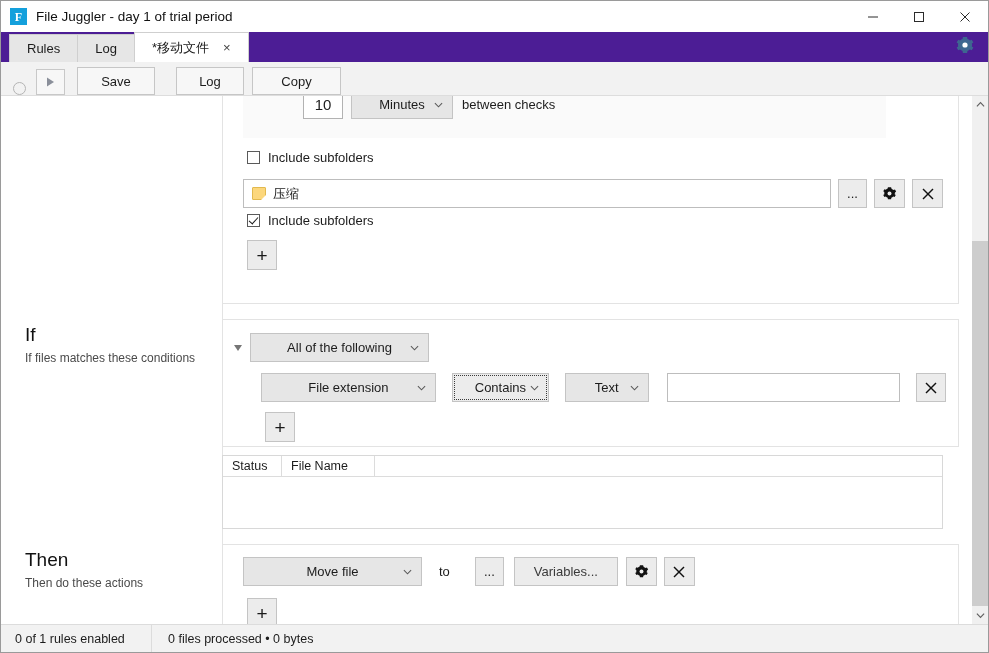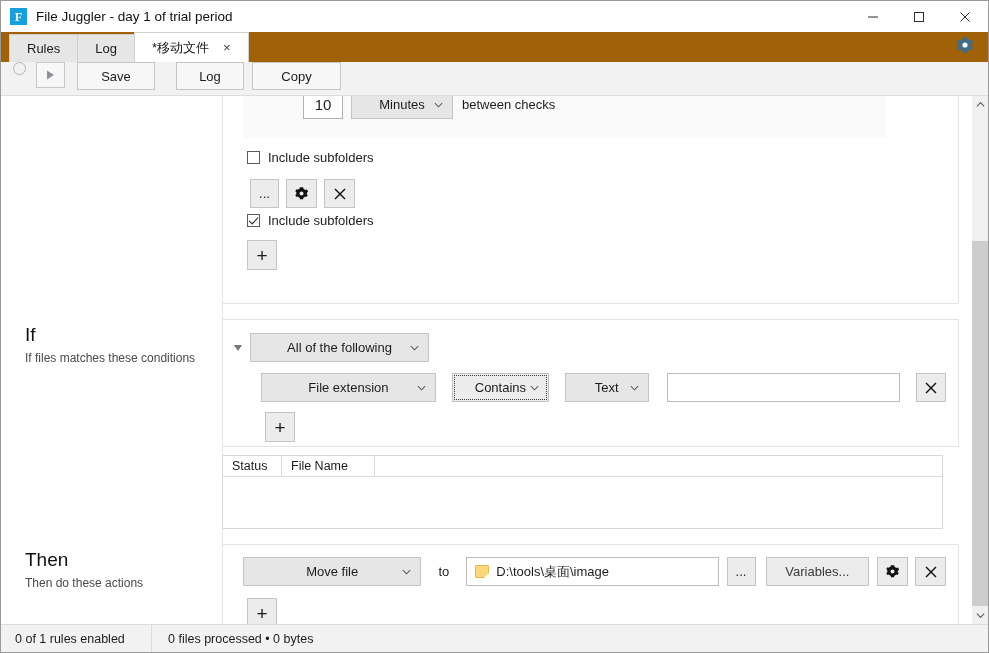--- a/index.html
+++ b/index.html
@@ -45,21 +45,21 @@
   .win-btn {
     width: 46px; height: 31px;
     display: flex; align-items: center; justify-content: center;
     color: #2b2b2b;
   }
   .win-btn svg { display: block; }
 
   
   .tabbar {
     position: absolute; top: 31px; left: 0; right: 0; height: 30px;
-    background: #a16207;
+    background: #4c1d95;
     display: flex; align-items: flex-end;
   }
   .tab {
     height: 28px;
     display: flex; align-items: center;
     padding: 0 17px;
     font-size: 13px;
     border: 1px solid #cfcfcf;
     border-bottom: none;
     background: #e6e6e6;
@@ -76,21 +76,21 @@
   .tab .close-x {
     margin-left: 14px; font-size: 13px; color: #444;
     line-height: 1;
   }
 
   
   .toolbar {
     position: absolute; top: 61px; left: 0; right: 0; height: 34px;
     background: #f2f2f2;
     border-bottom: 1px solid #dddddd;
-    display: flex; align-items: flex-start;
+    display: flex; align-items: flex-end;
     padding-left: 12px;
   }
   .toggle-circle {
     width: 13px; height: 13px; border-radius: 50%;
     border: 1px solid #b4b4b4; background: #f2f2f2;
     flex: none;
   }
   .play-btn {
     width: 29px; height: 26px; margin-left: 10px;
     border: 1px solid #c8c8c8; background: #f7f7f7;
@@ -345,20 +345,24 @@
             <span class="plain" style="margin-left:9px;">between checks</span>
           </div>
         </div>
 
         <div class="wrow" style="left:24px; top:93px;">
           <div class="chk"></div>
           <span class="chklabel">Include subfolders</span>
         </div>
 
         <div class="wrow" style="left:20px; right:12px; top:122px;">
+          <div class="textbox" style="width:588px;">
+            <span class="folder-ic"></span>
+            <span>压缩</span>
+          </div>
           <div class="sqbtn" style="width:29px; height:29px; margin-left:7px;">...</div>
           <div class="sqbtn" style="width:31px; height:29px; margin-left:7px;">
             <svg width="15" height="15" viewBox="0 0 16 16">
               <path d="M8 5.1A2.9 2.9 0 108 10.9 2.9 2.9 0 008 5.1zm0 4.3a1.4 1.4 0 110-2.8 1.4 1.4 0 010 2.8z" fill="#111"></path>
               <path d="M14 8c0-.4-.04-.8-.12-1.16l1.2-.88-1.28-2.2-1.44.56a5.5 5.5 0 00-2-1.16L9.68 1.2H6.32l-.28 1.56a5.5 5.5 0 00-2 1.16L2.6 3.36 1.32 5.56l1.2.88a5.9 5.9 0 000 2.32l-1.2.88 1.28 2.2 1.44-.56a5.5 5.5 0 002 1.16l.28 1.56h3.36l.28-1.56a5.5 5.5 0 002-1.16l1.44.56 1.28-2.2-1.2-.88c.08-.36.12-.76.12-1.16z" fill="#111"></path>
               <circle cx="8" cy="8" r="2.1" fill="#ececec"></circle>
             </svg>
           </div>
           <div class="sqbtn" style="width:31px; height:29px; margin-left:7px;">
             <svg width="14" height="14" viewBox="0 0 14 14">
@@ -442,24 +446,20 @@
 
       <div class="panel" style="top:-5px; height:110px;">
         <div class="wrow" style="left:20px; right:12px; top:12px;">
           <div class="combo" style="width:179px;">
             <span class="label">Move file</span>
             <svg class="chev" viewBox="0 0 10 10">
                 <polyline points="1,3 5,7 9,3" fill="none" stroke="#5a5a5a" stroke-width="1.2"></polyline>
               </svg>
           </div>
           <span class="plain" style="margin-left:17px; margin-right:17px;">to</span>
-          <div class="textbox" style="width:253px;">
-            <span class="folder-ic"></span>
-            <span>D:\tools\桌面\image</span>
-          </div>
           <div class="sqbtn" style="width:29px; height:29px; margin-left:8px;">...</div>
           <div class="sqbtn" style="width:104px; height:29px; margin-left:10px; color:#3a3a3a;">Variables...</div>
           <div class="sqbtn" style="width:31px; height:29px; margin-left:8px;">
             <svg width="15" height="15" viewBox="0 0 16 16">
               <path d="M8 5.1A2.9 2.9 0 108 10.9 2.9 2.9 0 008 5.1zm0 4.3a1.4 1.4 0 110-2.8 1.4 1.4 0 010 2.8z" fill="#111"></path>
               <path d="M14 8c0-.4-.04-.8-.12-1.16l1.2-.88-1.28-2.2-1.44.56a5.5 5.5 0 00-2-1.16L9.68 1.2H6.32l-.28 1.56a5.5 5.5 0 00-2 1.16L2.6 3.36 1.32 5.56l1.2.88a5.9 5.9 0 000 2.32l-1.2.88 1.28 2.2 1.44-.56a5.5 5.5 0 002 1.16l.28 1.56h3.36l.28-1.56a5.5 5.5 0 002-1.16l1.44.56 1.28-2.2-1.2-.88c.08-.36.12-.76.12-1.16z" fill="#111"></path>
               <circle cx="8" cy="8" r="2.1" fill="#ececec"></circle>
             </svg>
           </div>
           <div class="sqbtn" style="width:31px; height:29px; margin-left:7px;">

